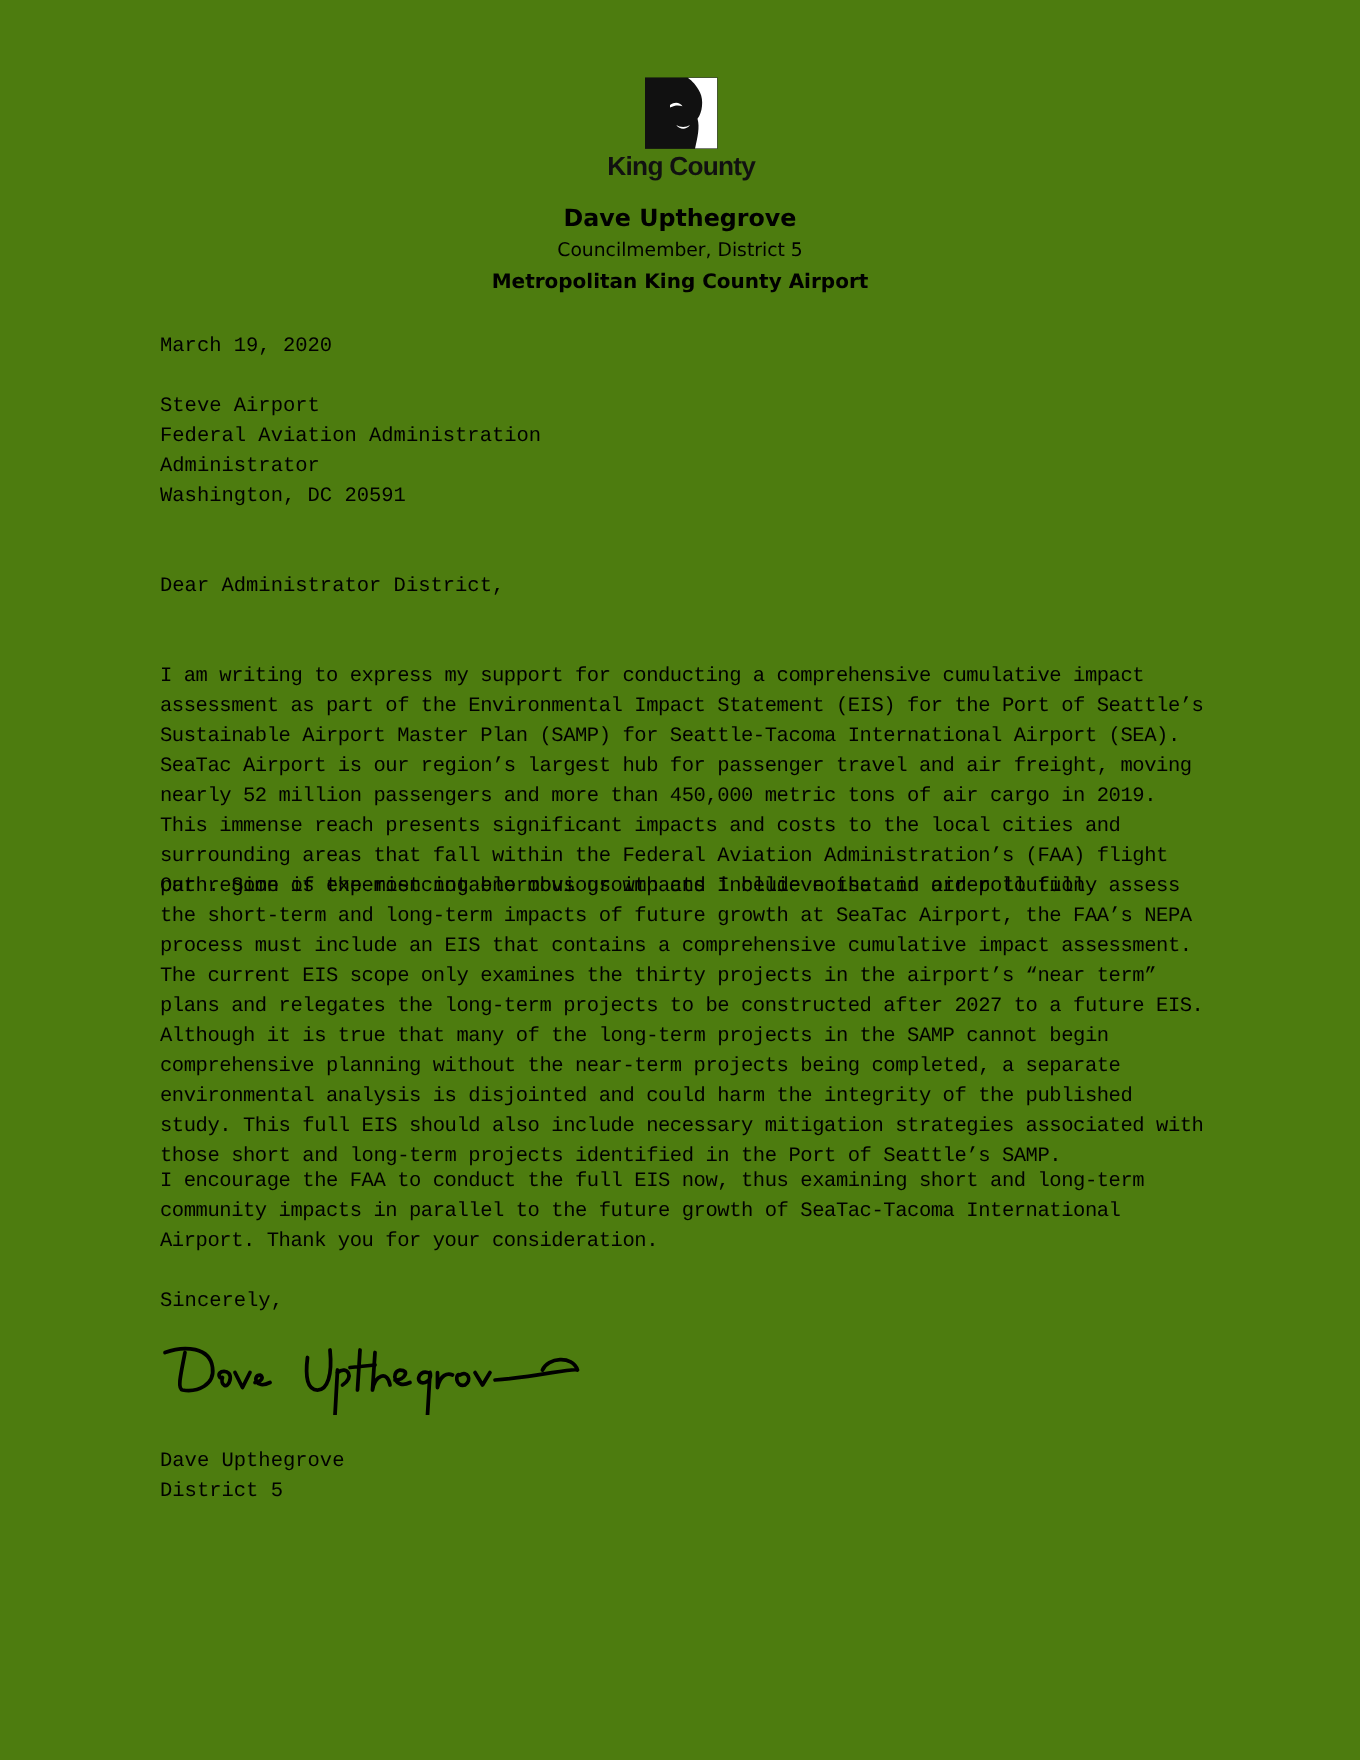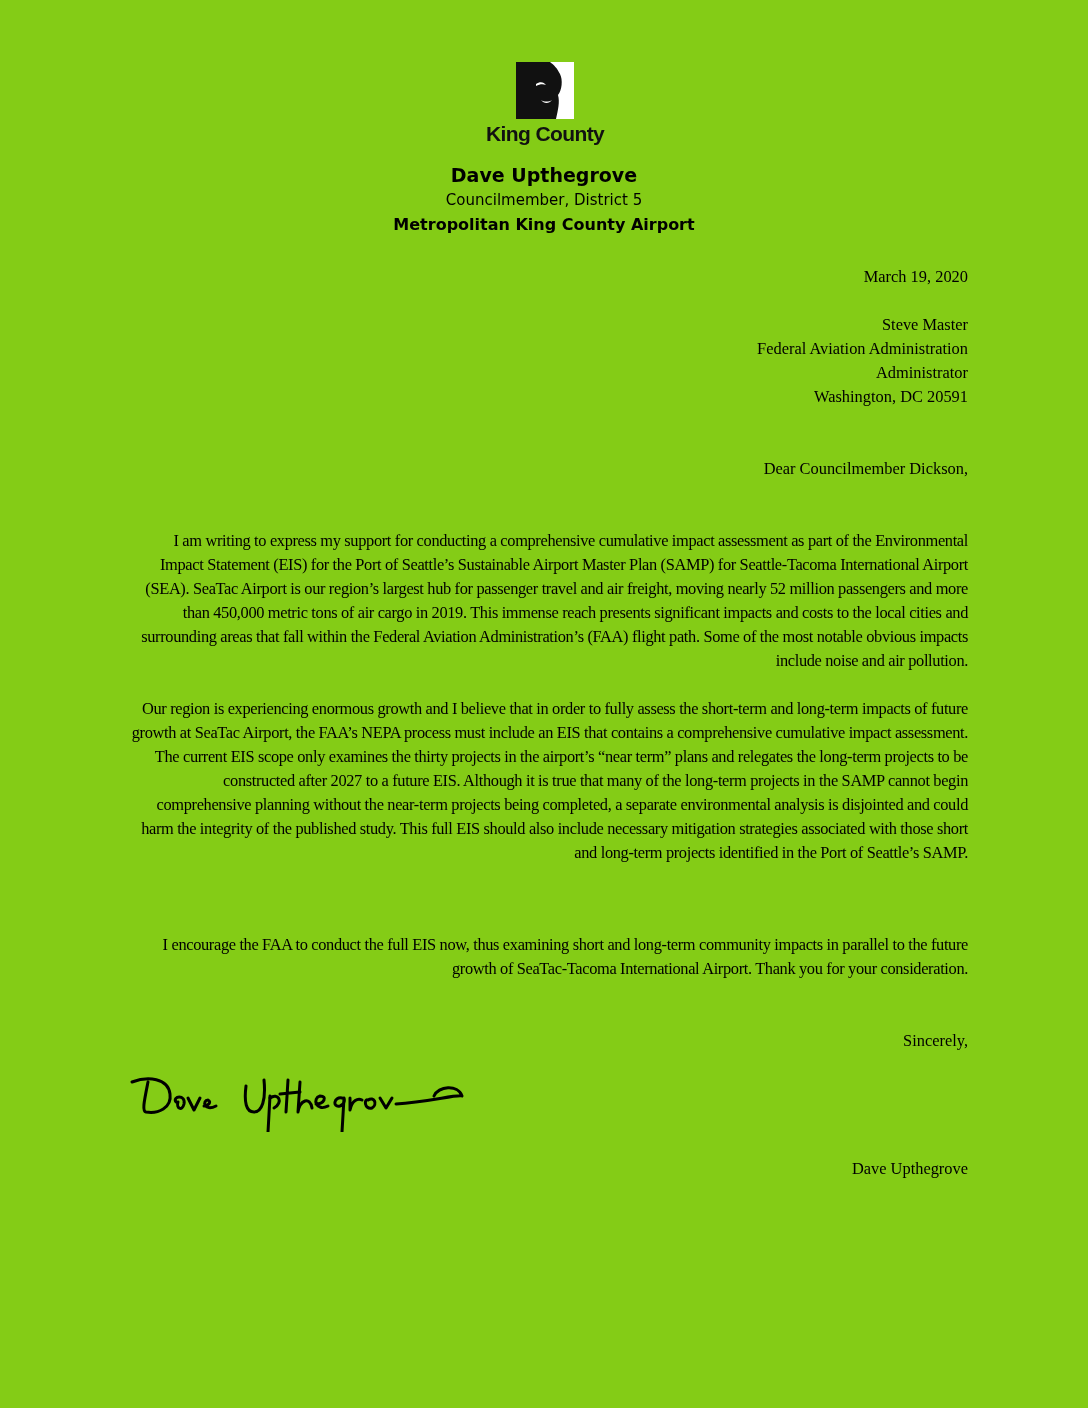--- a/index.html
+++ b/index.html
@@ -1,31 +1,31 @@
 <!DOCTYPE html>
 <html><head>
   <meta charset="utf-8">
   <style>
     html, body { margin: 0; padding: 0; background: #ffffff; }
     body { width: 1088px; height: 1408px; position: relative; overflow: hidden; color: #000; }
-    .page { position: absolute; left: 0; top: 0; width: 1088px; height: 1408px; background: #84cc16; }
+    .page { position: absolute; left: 0; top: 0; width: 1088px; height: 1408px; background: #4d7c0f; }
 
     .logo { position: absolute; left: 483px; top: 62px; width: 124px; }
     .logo-box { position: absolute; left: 33px; top: 0; width: 58px; height: 57px; background: #111; overflow: hidden; }
     .logo-text { position: absolute; left: 0; top: 60px; width: 124px; text-align: center;
       font-family: "Liberation Sans", sans-serif; font-weight: bold; font-size: 21px; letter-spacing: -0.6px; color: #111; }
 
     .header { position: absolute; left: 0; top: 162px; width: 1088px; text-align: center;
       font-family: "DejaVu Sans", sans-serif; }
     .h-name { font-weight: bold; font-size: 19px; line-height: 26px; }
     .h-role { font-size: 15px; line-height: 25px; }
     .h-org { font-weight: bold; font-size: 16px; line-height: 24px; }
 
     .body-text { position: absolute; left: 128px; width: 840px;
-      font-family: Liberation Serif, serif; font-size: 16.4px; line-height: 24px; text-align: right; }
+      font-family: Liberation Mono, monospace; font-size: 16.4px; line-height: 24px; }
     .date { top: 265px; }
     .address { top: 313px; }
     .address div { height: 24px; }
     .salutation { top: 457px; }
     .para1 { top: 505px; letter-spacing: -0.35px; margin-top: 24px; }
     .para2 { top: 697px; letter-spacing: -0.35px; }
     .para3 { top: 933px; letter-spacing: -0.35px; }
     .closing { top: 1029px; }
     .sig-block { top: 1157px; }
     .sig-block div { height: 24px; }
@@ -50,27 +50,27 @@
 
   <div class="header">
     <div class="h-name">Dave Upthegrove</div>
     <div class="h-role">Councilmember, District 5</div>
     <div class="h-org">Metropolitan King County Airport</div>
   </div>
 
   <div class="body-text date">March 19, 2020</div>
 
   <div class="body-text address">
-    <div>Steve Master</div>
+    <div>Steve Airport</div>
     <div>Federal Aviation Administration</div>
     <div>Administrator</div>
     <div>Washington, DC 20591</div>
   </div>
 
-  <div class="body-text salutation">Dear Councilmember Dickson,</div>
+  <div class="body-text salutation">Dear Administrator District,</div>
 
   <div class="body-text para1">I am writing to express my support for conducting a comprehensive cumulative impact assessment as part of the Environmental Impact Statement (EIS) for the Port of Seattle’s Sustainable Airport Master Plan (SAMP) for Seattle-Tacoma International Airport (SEA). SeaTac Airport is our region’s largest hub for passenger travel and air freight, moving nearly 52 million passengers and more than 450,000 metric tons of air cargo in 2019. This immense reach presents significant impacts and costs to the local cities and surrounding areas that fall within the Federal Aviation Administration’s (FAA) flight path. Some of the most notable obvious impacts include noise and air pollution.</div>
   <div class="body-text para2">Our region is experiencing enormous growth and I believe that in order to fully assess the short-term and long-term impacts of future growth at SeaTac Airport, the FAA’s NEPA process must include an EIS that contains a comprehensive cumulative impact assessment. The current EIS scope only examines the thirty projects in the airport’s “near term” plans and relegates the long-term projects to be constructed after 2027 to a future EIS. Although it is true that many of the long-term projects in the SAMP cannot begin comprehensive planning without the near-term projects being completed, a separate environmental analysis is disjointed and could harm the integrity of the published study. This full EIS should also include necessary mitigation strategies associated with those short and long-term projects identified in the Port of Seattle’s SAMP.</div>
   <div class="body-text closing">Sincerely,</div>
 
   <div class="body-text para3">I encourage the FAA to conduct the full EIS now, thus examining short and long-term community impacts in parallel to the future growth of SeaTac-Tacoma International Airport. Thank you for your consideration.</div>
 
   <div class="signature">
     <svg width="340" height="60" viewBox="0 0 340 60" fill="none" stroke="#000" stroke-width="3" stroke-linecap="round" stroke-linejoin="round">
       <path d="M4 10 C20 4 40 6 42 22 C44 36 30 42 18 40 C14 39 16 30 20 10"></path>
@@ -86,15 +86,16 @@
       <path d="M214 26 C206 24 204 36 212 34 C218 32 216 26 216 26 L214 60"></path>
       <path d="M222 26 L222 38 C224 28 230 26 234 28"></path>
       <path d="M240 28 C236 26 236 38 244 36 C250 32 246 24 240 28"></path>
       <path d="M252 26 L258 36 L264 26"></path>
       <path d="M268 32 C300 30 330 22 334 24 C330 12 310 14 306 24"></path>
     </svg>
   </div>
 
   <div class="body-text sig-block">
     <div>Dave Upthegrove</div>
+    <div>District 5</div>
   </div>
 
 </div>
 
 </body></html>

